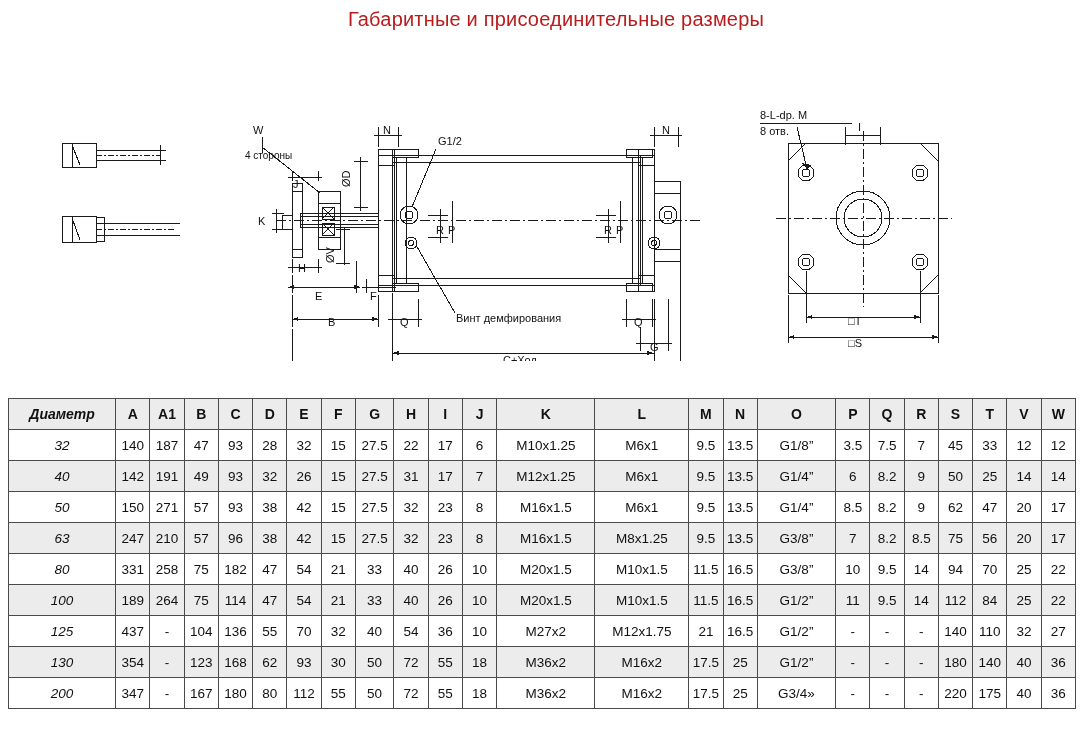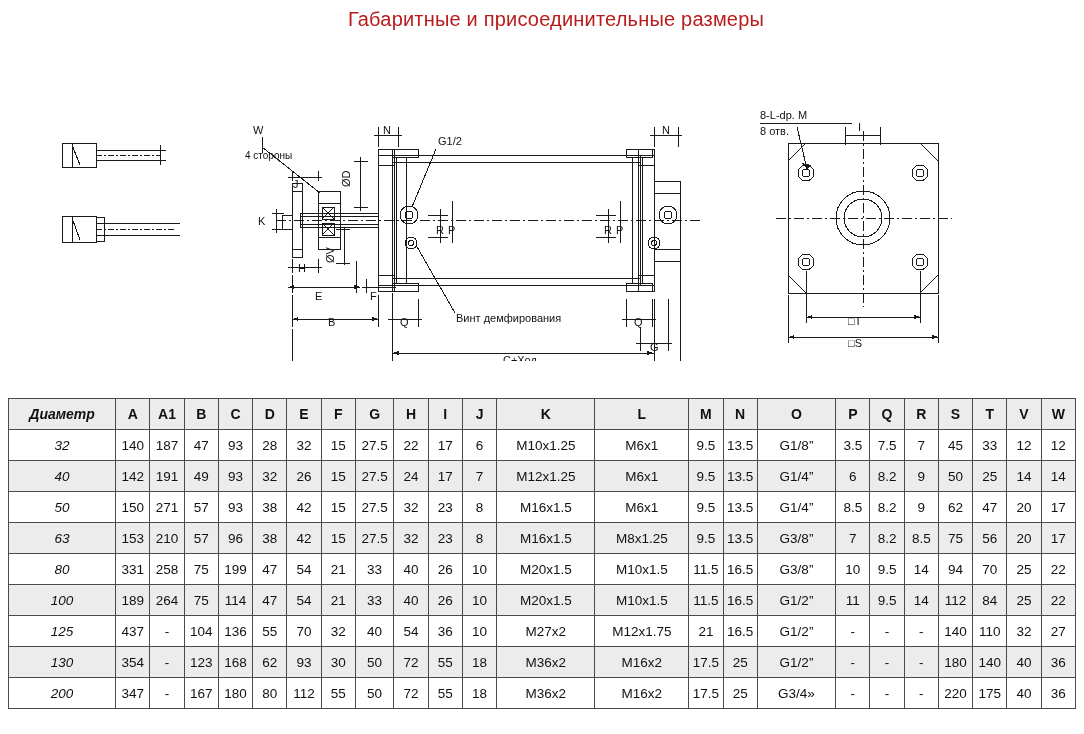--- a/index.html
+++ b/index.html
@@ -396,21 +396,21 @@
       <tr>
           <td class="diam">40</td>
           <td>142</td>
           <td>191</td>
           <td>49</td>
           <td>93</td>
           <td>32</td>
           <td>26</td>
           <td>15</td>
           <td>27.5</td>
-          <td>24</td>
+          <td>31</td>
           <td>17</td>
           <td>7</td>
           <td>M12x1.25</td>
           <td>M6x1</td>
           <td>9.5</td>
           <td>13.5</td>
           <td>G1/4”</td>
           <td>6</td>
           <td>8.2</td>
           <td>9</td>
@@ -440,21 +440,21 @@
           <td>8.5</td>
           <td>8.2</td>
           <td>9</td>
           <td>62</td>
           <td>47</td>
           <td>20</td>
           <td>17</td>
         </tr>
       <tr>
           <td class="diam">63</td>
-          <td>153</td>
+          <td>247</td>
           <td>210</td>
           <td>57</td>
           <td>96</td>
           <td>38</td>
           <td>42</td>
           <td>15</td>
           <td>27.5</td>
           <td>32</td>
           <td>23</td>
           <td>8</td>
@@ -469,21 +469,21 @@
           <td>75</td>
           <td>56</td>
           <td>20</td>
           <td>17</td>
         </tr>
       <tr>
           <td class="diam">80</td>
           <td>331</td>
           <td>258</td>
           <td>75</td>
-          <td>199</td>
+          <td>182</td>
           <td>47</td>
           <td>54</td>
           <td>21</td>
           <td>33</td>
           <td>40</td>
           <td>26</td>
           <td>10</td>
           <td>M20x1.5</td>
           <td>M10x1.5</td>
           <td>11.5</td>

